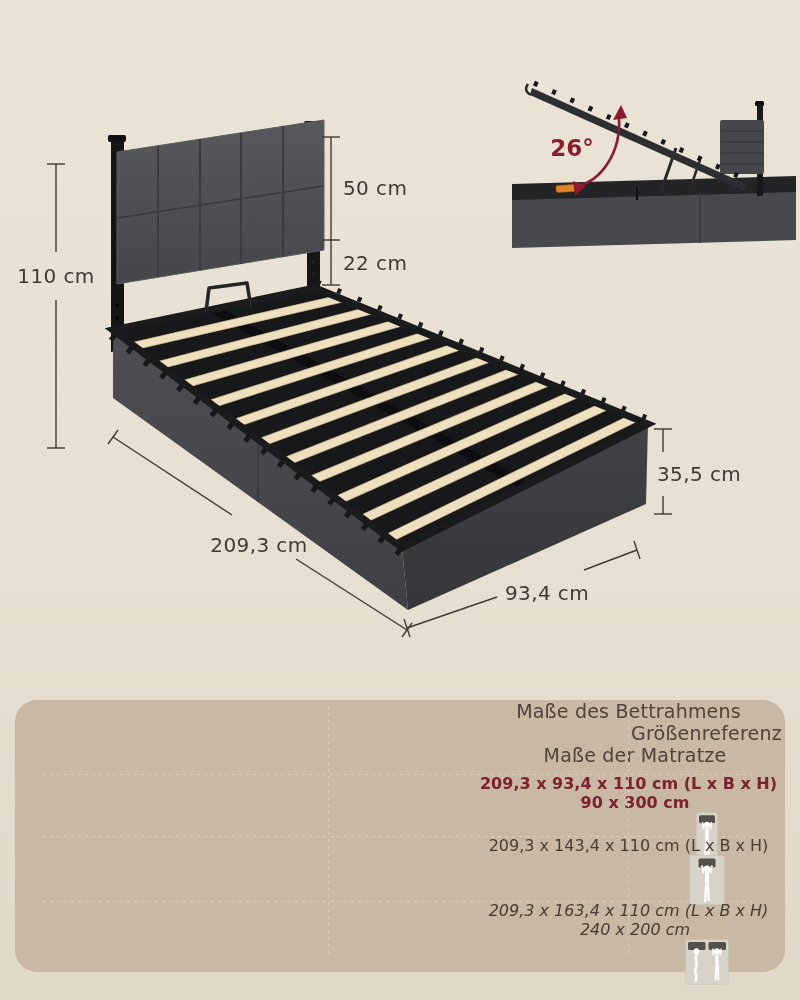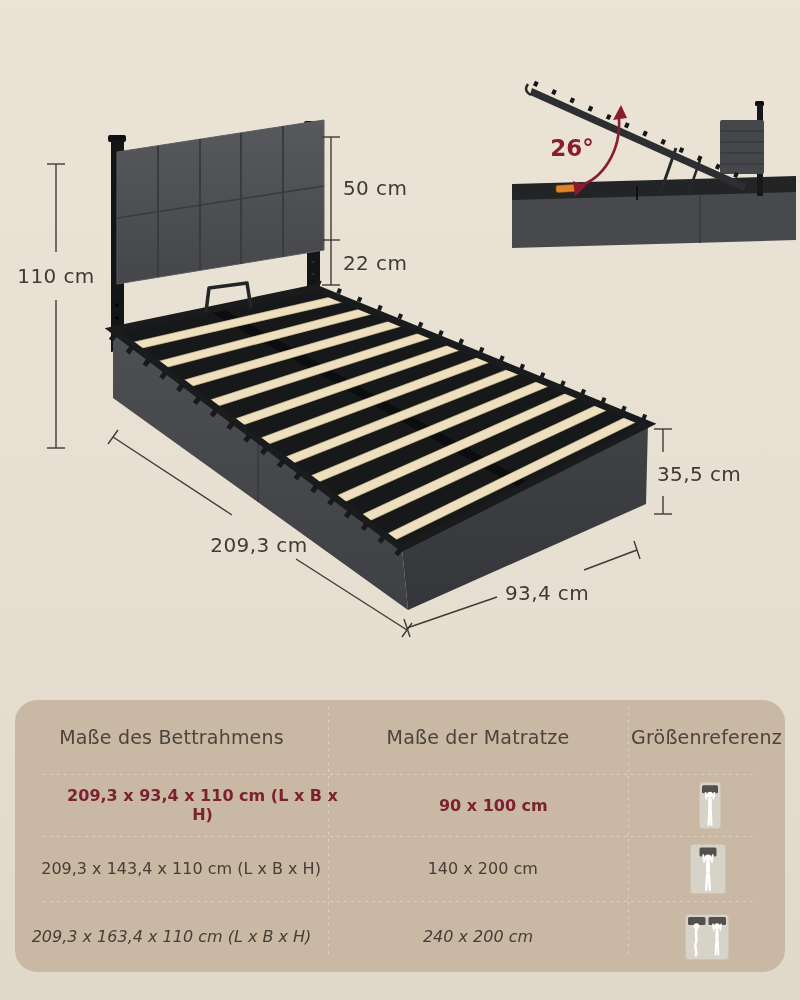--- a/index.html
+++ b/index.html
@@ -11,21 +11,21 @@
   .angle-label{font-size:23px;font-weight:bold;fill:#8a1c2d;}
 
   .size-table{position:absolute;left:15px;top:700px;width:770px;height:272px;
     background:#c8b8a4;border-radius:22px;}
   .vdash{position:absolute;top:6px;bottom:14px;width:1px;
     background:repeating-linear-gradient(to bottom,#dbcfbd 0 3px,rgba(0,0,0,0) 3px 7px);}
   .vd1{left:313px;} .vd2{left:613px;}
   .hdash{position:absolute;left:28px;right:28px;height:1px;
     background:repeating-linear-gradient(to right,#dbcfbd 0 3px,rgba(0,0,0,0) 3px 7px);}
   .hd1{top:74px;} .hd2{top:136px;} .hd3{top:201px;}
-  .trow{display:flex;align-items:center;}
+  .trow{display:flex;align-items:flex-end;flex-direction:column;}
   .thead{height:74px;} .r1{height:62px;padding-left:39px;} .r2{height:65px;padding-left:12px;} .r3{height:71px;font-style:italic;}
   .cell{box-sizing:border-box;padding:0 6px;}
   .c1{width:313px;text-align:center;}
   .c2{width:300px;text-align:center;}
   .c3{width:157px;display:flex;justify-content:center;align-items:center;}
   .th{font-size:19px;font-weight:500;color:#4c443c;letter-spacing:.2px;}
   .td{font-size:16px;font-weight:500;color:#443e36;}
   .hl .td{color:#7b2130;font-weight:600;}
   .sleeper-icon{display:block;}
 </style>
@@ -168,44 +168,43 @@
 
   <div class="size-table">
     <div class="vdash vd1"></div>
     <div class="vdash vd2"></div>
     <div class="hdash hd1"></div>
     <div class="hdash hd2"></div>
     <div class="hdash hd3"></div>
 
     <div class="trow thead">
       <div class="cell c1 th">Maße des Bettrahmens</div>
+      <div class="cell c3 th">Größenreferenz</div>
       <div class="cell c2 th">Maße der Matratze</div>
-      <div class="cell c3 th">Größenreferenz</div>
     </div>
 
     <div class="trow r1 hl">
       <div class="cell c1 td">209,3 x 93,4 x 110 cm (L x B x H)</div>
-      <div class="cell c2 td">90 x 100 cm</div>
+      <div class="cell c2 td">90 x 300 cm</div>
       <div class="cell c3">
         <svg class="sleeper-icon" width="22" height="47" viewBox="0 0 22 47">
           <rect x="0.5" y="0.5" width="21" height="46" rx="2.5" fill="#d8d3c8" stroke="#c9c3b6" stroke-width="0.6"></rect>
           <rect x="3" y="3.2" width="16" height="8" rx="1.5" fill="#54514b"></rect>
           <circle cx="11" cy="12.8" r="3" fill="#fff"></circle>
           <line x1="7.6" y1="16.5" x2="6.6" y2="10.8" stroke="#fff" stroke-width="1.8" stroke-linecap="round"></line>
           <line x1="14.4" y1="16.5" x2="15.4" y2="10.8" stroke="#fff" stroke-width="1.8" stroke-linecap="round"></line>
           <rect x="9.2" y="16" width="3.6" height="11.5" rx="1.6" fill="#fff"></rect>
           <line x1="10.2" y1="28" x2="9.6" y2="43" stroke="#fff" stroke-width="2.2" stroke-linecap="round"></line>
           <line x1="11.8" y1="28" x2="12.4" y2="43" stroke="#fff" stroke-width="2.2" stroke-linecap="round"></line>
         </svg>
       </div>
     </div>
 
     <div class="trow r2">
       <div class="cell c1 td">209,3 x 143,4 x 110 cm (L x B x H)</div>
-      <div class="cell c2 td">140 x 200 cm</div>
       <div class="cell c3">
         <svg class="sleeper-icon" width="36" height="50" viewBox="0 0 36 50">
           <rect x="0.5" y="0.5" width="35" height="49" rx="3" fill="#d8d3c8" stroke="#c9c3b6" stroke-width="0.6"></rect>
           <rect x="9.5" y="3.5" width="17" height="9" rx="1.5" fill="#54514b"></rect>
           <circle cx="18" cy="13.8" r="3.3" fill="#fff"></circle>
           <line x1="14.2" y1="17.5" x2="13.2" y2="11.2" stroke="#fff" stroke-width="2" stroke-linecap="round"></line>
           <line x1="21.8" y1="17.5" x2="22.8" y2="11.2" stroke="#fff" stroke-width="2" stroke-linecap="round"></line>
           <rect x="16.1" y="16.8" width="3.8" height="12.5" rx="1.7" fill="#fff"></rect>
           <line x1="17" y1="30.5" x2="16.2" y2="46" stroke="#fff" stroke-width="2.3" stroke-linecap="round"></line>
           <line x1="19" y1="30.5" x2="19.8" y2="46" stroke="#fff" stroke-width="2.3" stroke-linecap="round"></line>

